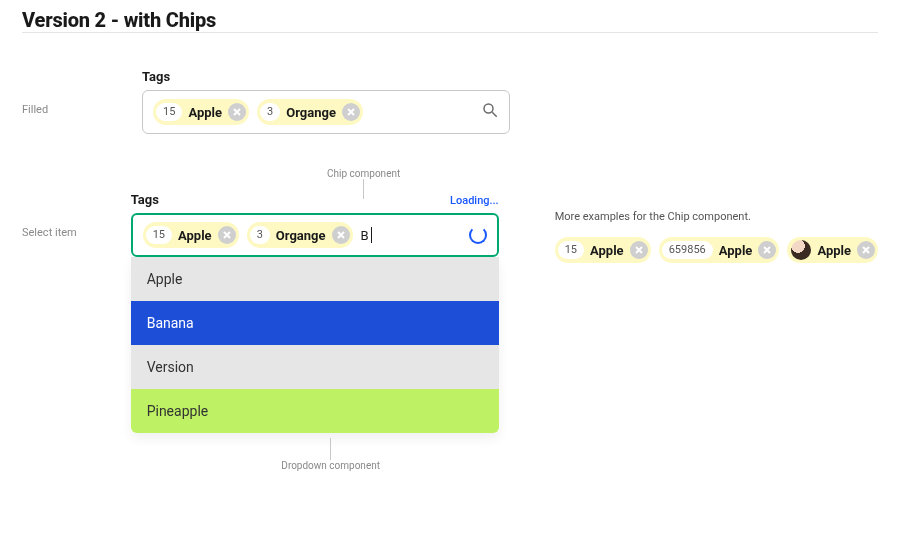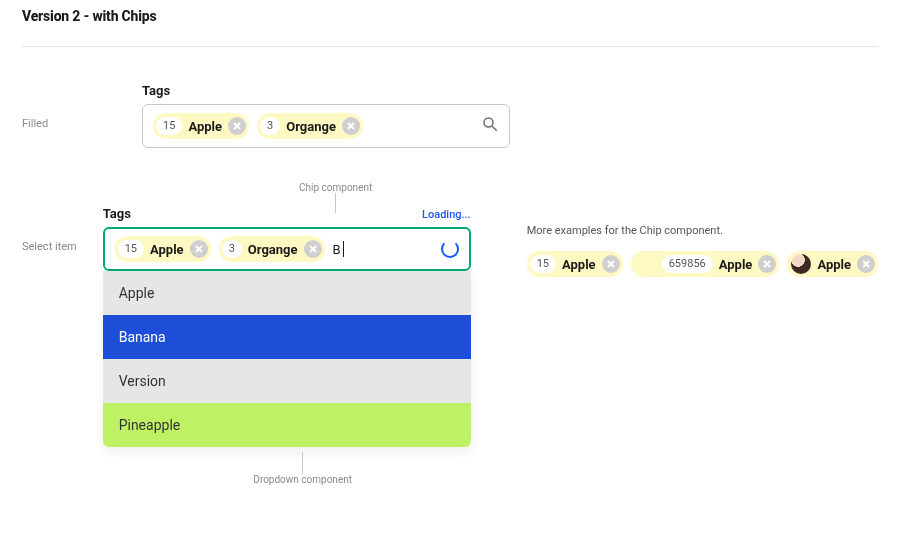--- a/index.html
+++ b/index.html
@@ -1,35 +1,35 @@
 <!DOCTYPE html>
 <html><head>
 <meta charset="utf-8">
 <style>
   * { box-sizing: border-box; margin: 0; padding: 0; }
   html, body { width: 900px; height: 547px; font-family: -apple-system, "Segoe UI", Roboto, Helvetica, Arial, sans-serif; background: #fff; color: #1a1a1a; }
   .page { padding: 8px 22px 0 22px; }
-  .title { font-size: 14px; font-weight: 800; letter-spacing: -0.2px; margin-bottom: 22px; }
+  .title { font-size: 20px; font-weight: 800; letter-spacing: -0.2px; }
   .hr { border: none; border-top: 1px solid #e5e5e5; margin-bottom: 36px; }
 
   .row { display: flex; align-items: flex-start; }
   .row-label { width: 120px; color: #8a8a8a; font-size: 11px; padding-top: 34px; }
   .row-body { position: relative; }
 
   .field-label { font-size: 13px; font-weight: 700; margin-bottom: 6px; display: flex; justify-content: space-between; align-items: baseline; width: 368px; }
   .loading { font-size: 11px; font-weight: 500; color: #1957ff; }
 
   .input-box { width: 368px; height: 44px; border: 1px solid #c8c8c8; border-radius: 6px; display: flex; align-items: center; padding: 0 10px; gap: 8px; background: #fff; }
   .input-box.focus { border: 2px solid #00a870; }
   .input-grow { flex: 1; display: flex; align-items: center; font-size: 13px; }
   .caret { display: inline-block; width: 1px; height: 16px; background: #1a1a1a; margin-left: 2px; }
 
   .chip { display: inline-flex; align-items: center; background: #fef9c3; border-radius: 16px; padding: 2px 3px 2px 3px; height: 26px; gap: 6px; }
   .chip .count { background: #fff; border-radius: 12px; padding: 2px 7px; font-size: 11px; color: #555; line-height: 14px; }
-  .chip .count.wide { padding: 2px 7px; margin-left: 28px; }
+  .chip .count.wide { padding: 2px 7px; }
   .chip .label { font-size: 13px; font-weight: 700; color: #1a1a1a; }
   .chip .x { width: 18px; height: 18px; border-radius: 50%; background: #cfcfcf; display: inline-flex; align-items: center; justify-content: center; }
   .chip .x svg { stroke: #fff; }
   .chip .avatar { width: 20px; height: 20px; border-radius: 50%; background: radial-gradient(circle at 35% 30%, #f3d8c6 0 35%, #3a2a22 36% 100%); margin-left: 1px; }
 
   .icon-search svg { stroke: #6b6b6b; }
   .spinner { width: 18px; height: 18px; border: 2px solid #1957ff; border-top-color: transparent; border-radius: 50%; }
 
   
   .anno { position: absolute; font-size: 10px; color: #8a8a8a; text-align: center; }

